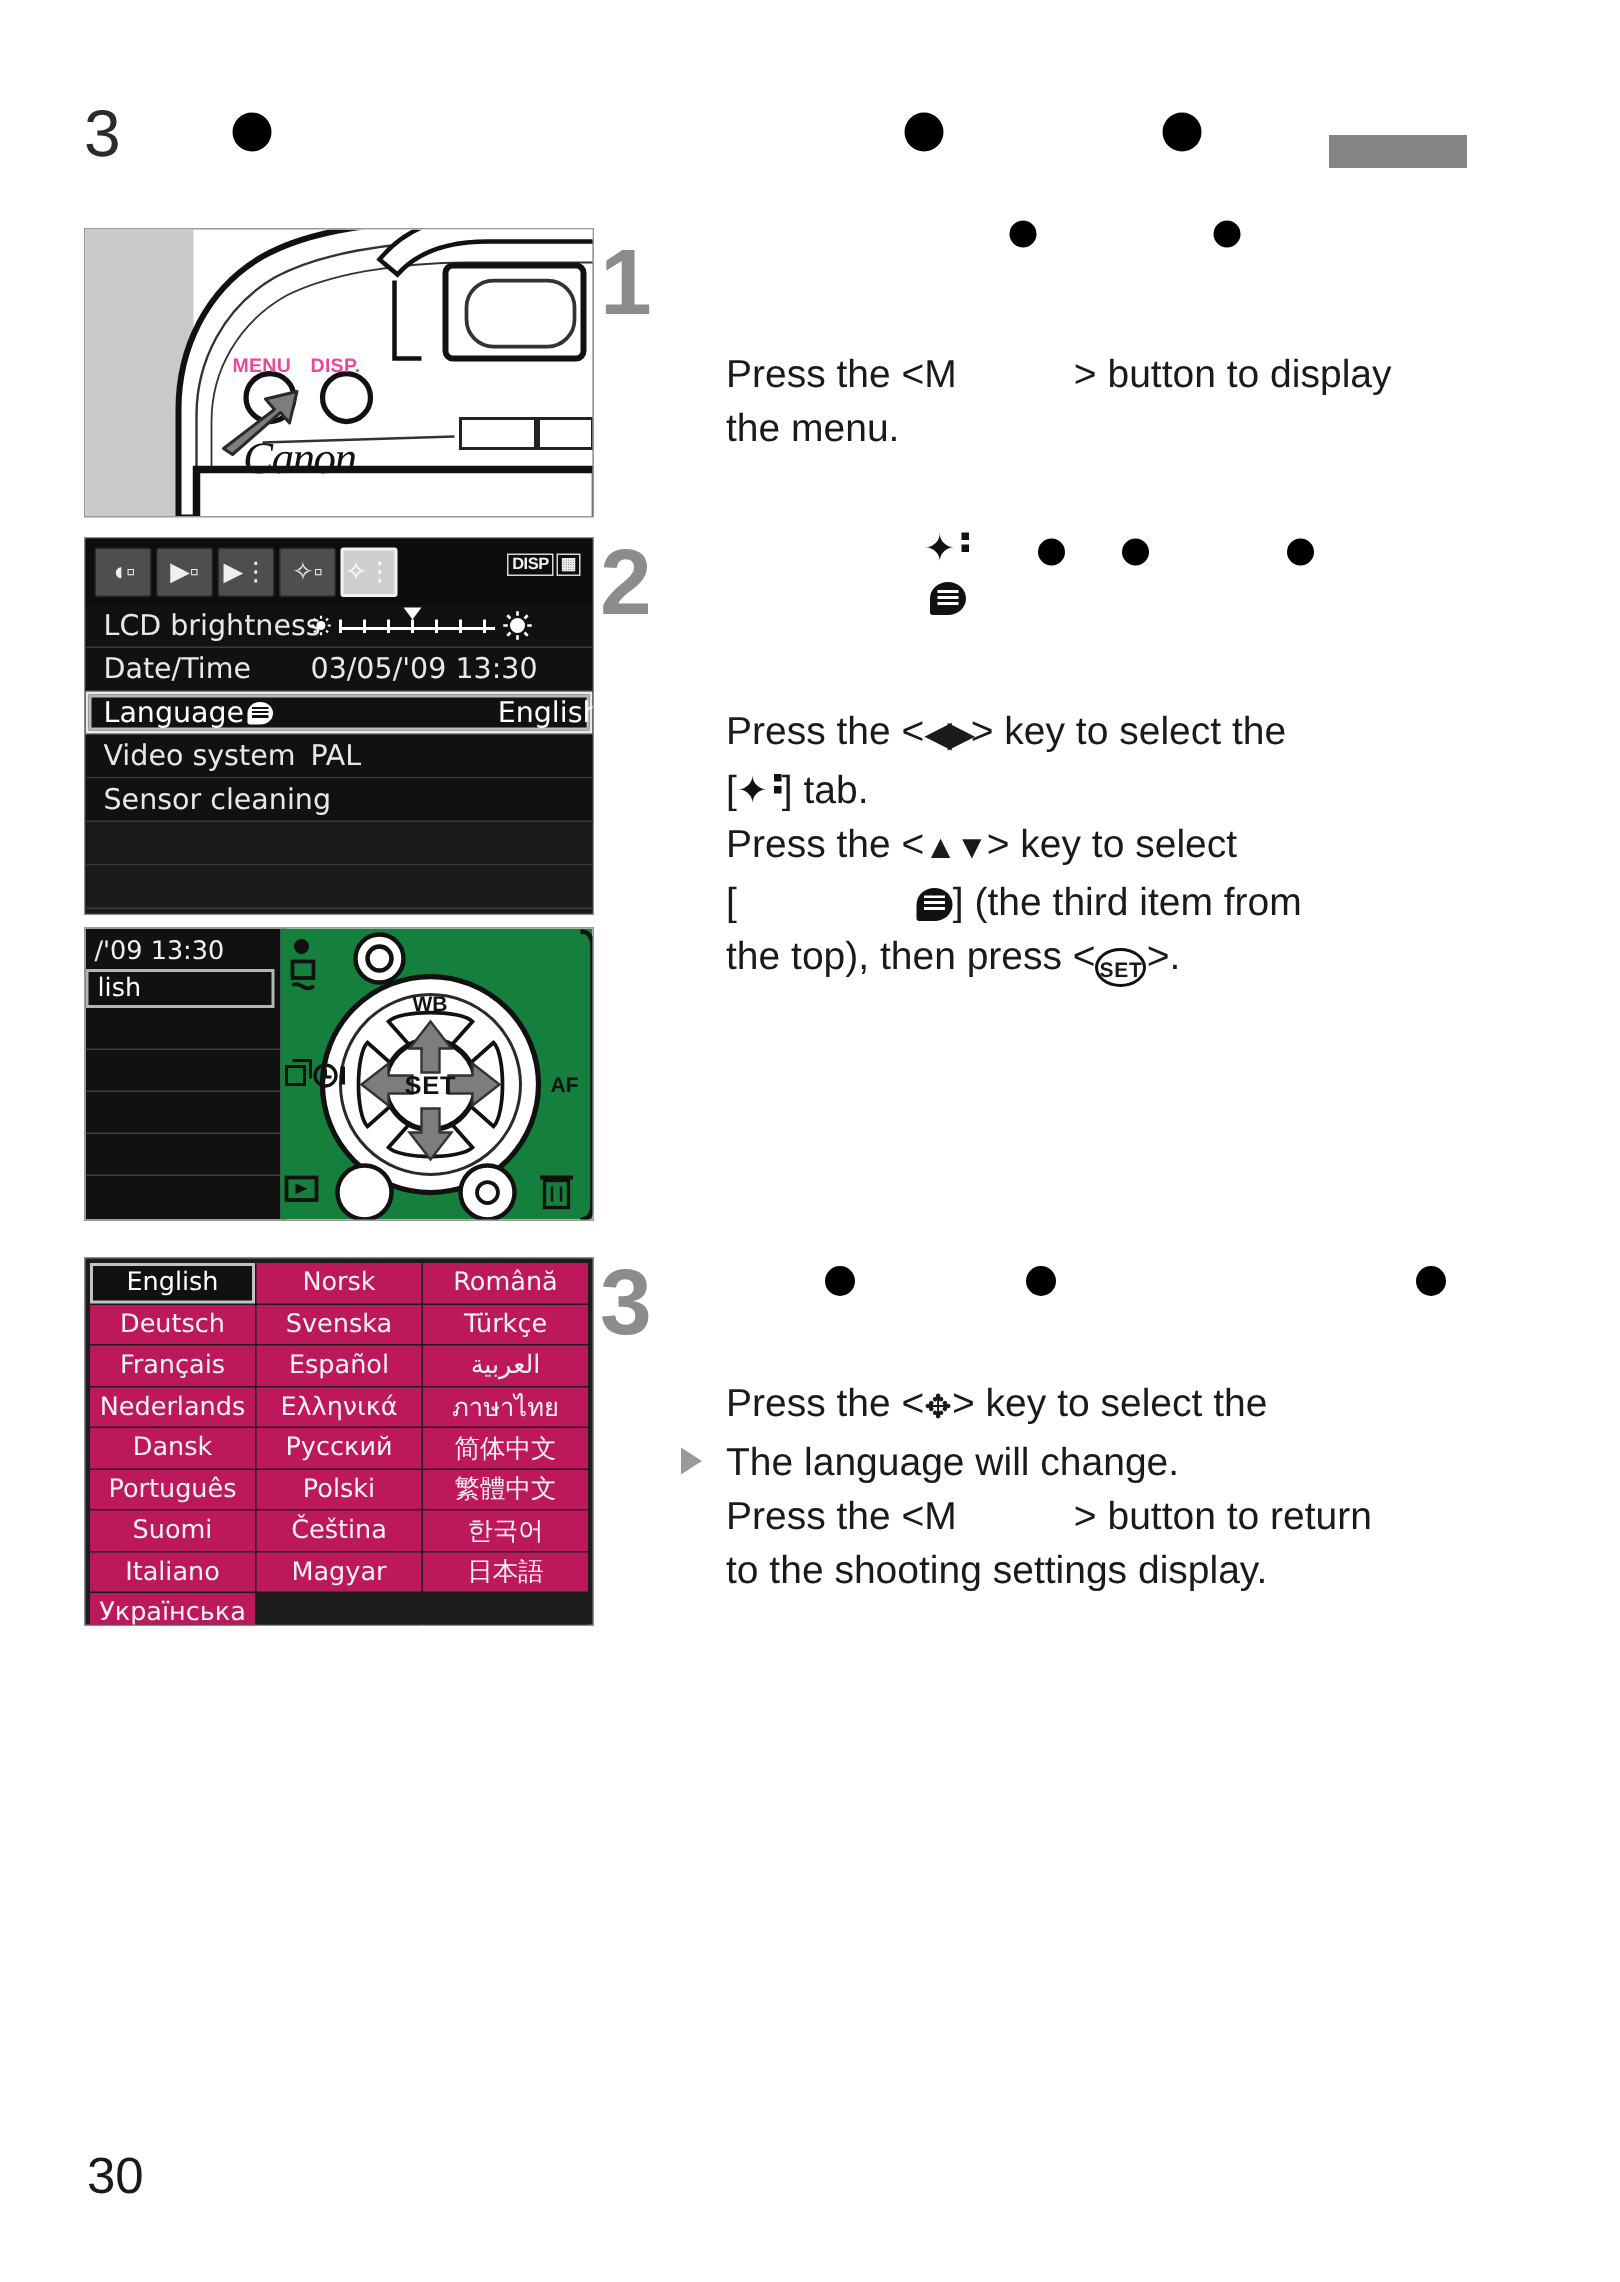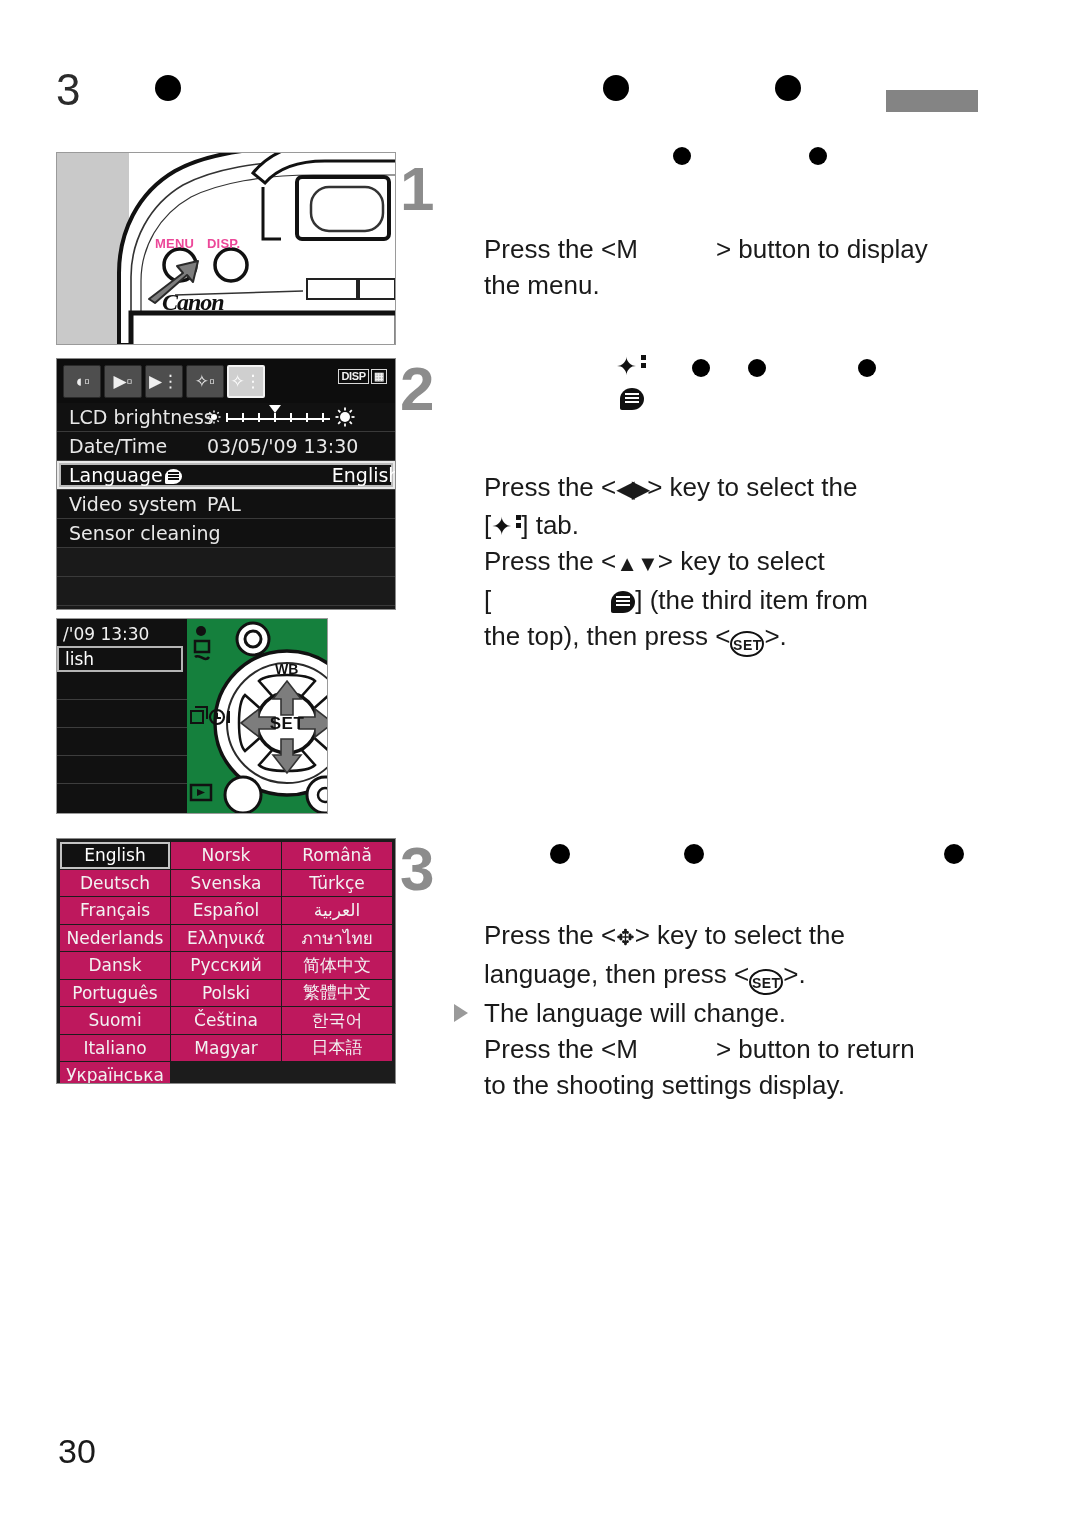--- a/index.html
+++ b/index.html
@@ -71,22 +71,22 @@
     font-weight: 700;
     color: #ec4899;
     letter-spacing: 0.2px;
     font-family: "Liberation Sans", sans-serif;
   }
   .cam-canon {
     position: absolute;
     left: 105px;
     top: 136px;
     font-family: "Liberation Serif", serif;
-    font-size: 24px;
-    font-weight: 700;
+    font-size: 30px;
+    font-weight: 400;
     font-style: italic;
     color: #111;
     letter-spacing: -1px;
   }
 
   
   .fig-menu {
     left: 56px;
     top: 358px;
     width: 340px;
@@ -243,21 +243,21 @@
     width: 0; height: 0;
     border-left: 6px solid transparent;
     border-right: 6px solid transparent;
     border-top: 8px solid #fff;
   }
 
   
   .fig-dpad {
     left: 56px;
     top: 618px;
-    width: 272px;
+    width: 340px;
     height: 196px;
     background: #ffffff;
     text-decoration: underline;
   }
   .dp-lcd {
     position: absolute;
     left: 0; top: 0;
     width: 130px;
     height: 100%;
     background: #111;
@@ -767,23 +767,20 @@
   <div class="instr-head" style="height:34px;">
     <span class="redact-dot" style="left:66px;top:6px;width:20px;height:20px;"></span>
     <span class="redact-dot" style="left:200px;top:6px;width:20px;height:20px;"></span>
     <span class="redact-dot" style="left:460px;top:6px;width:20px;height:20px;"></span>
   </div>
 
   <div class="instr-body">
     <div>
       <span>Press the &lt;</span><span class="icon-lr" style="letter-spacing:0;font-size:22px;">✥</span><span>&gt; key to select the</span>
     </div>
-    <div>
-      <span>language, then press &lt;</span><span class="icon-set">SET</span><span>&gt;.</span>
-    </div>
     <div class="bullet-line">
       <span class="tri-bullet"></span><span>The language will change.</span>
     </div>
     <div>
       <span>Press the &lt;M</span><span class="gap-inline"></span><span>&gt; button to return</span>
     </div>
     <div>to the shooting settings display.</div>
   </div>
 </div>
 

